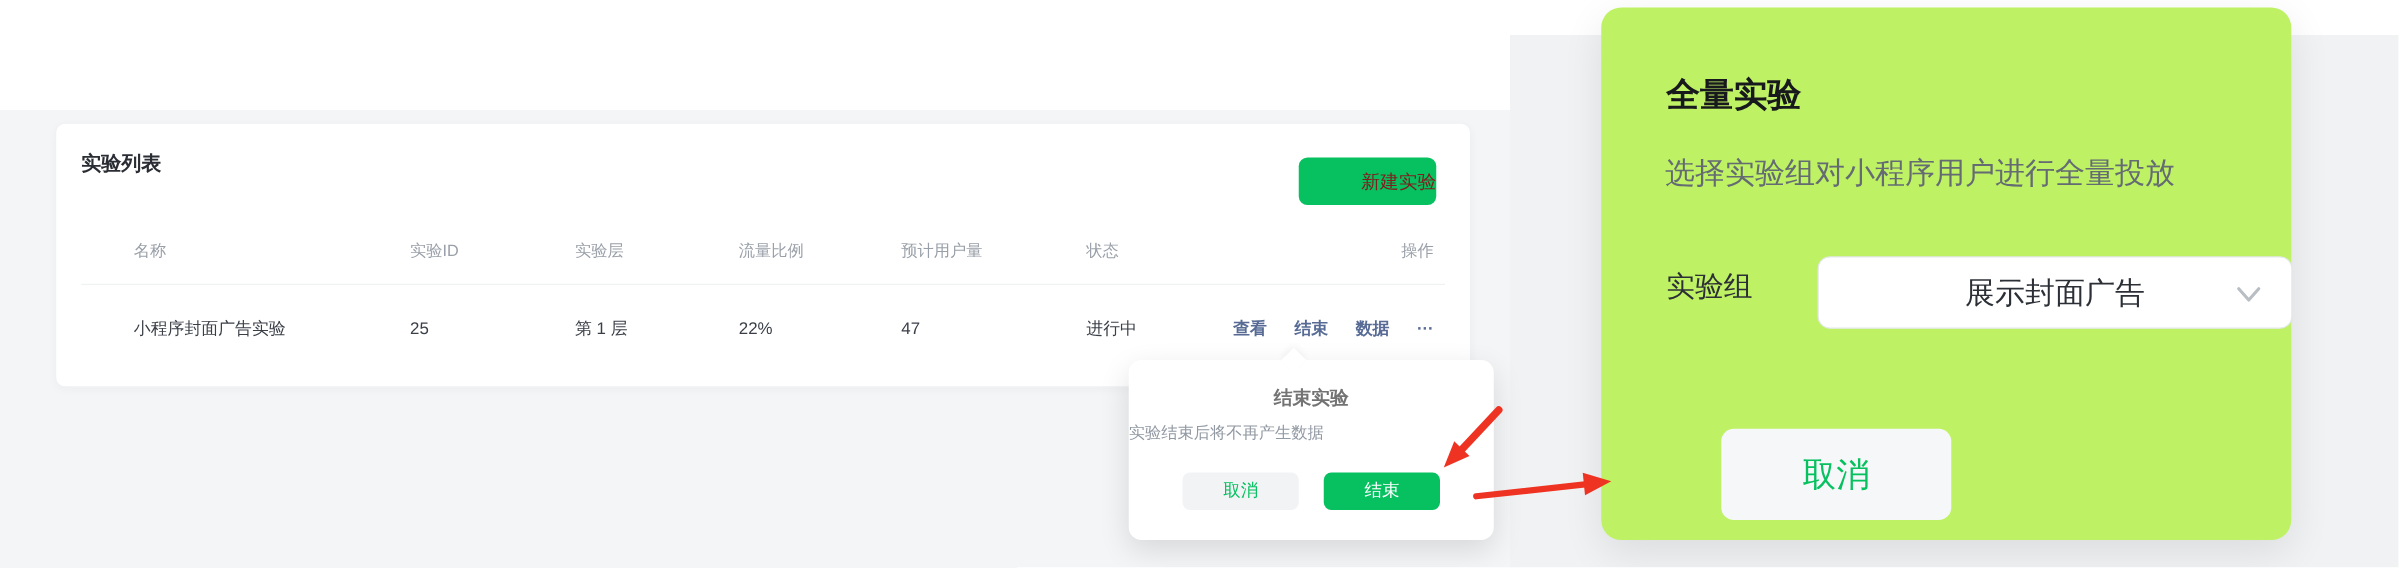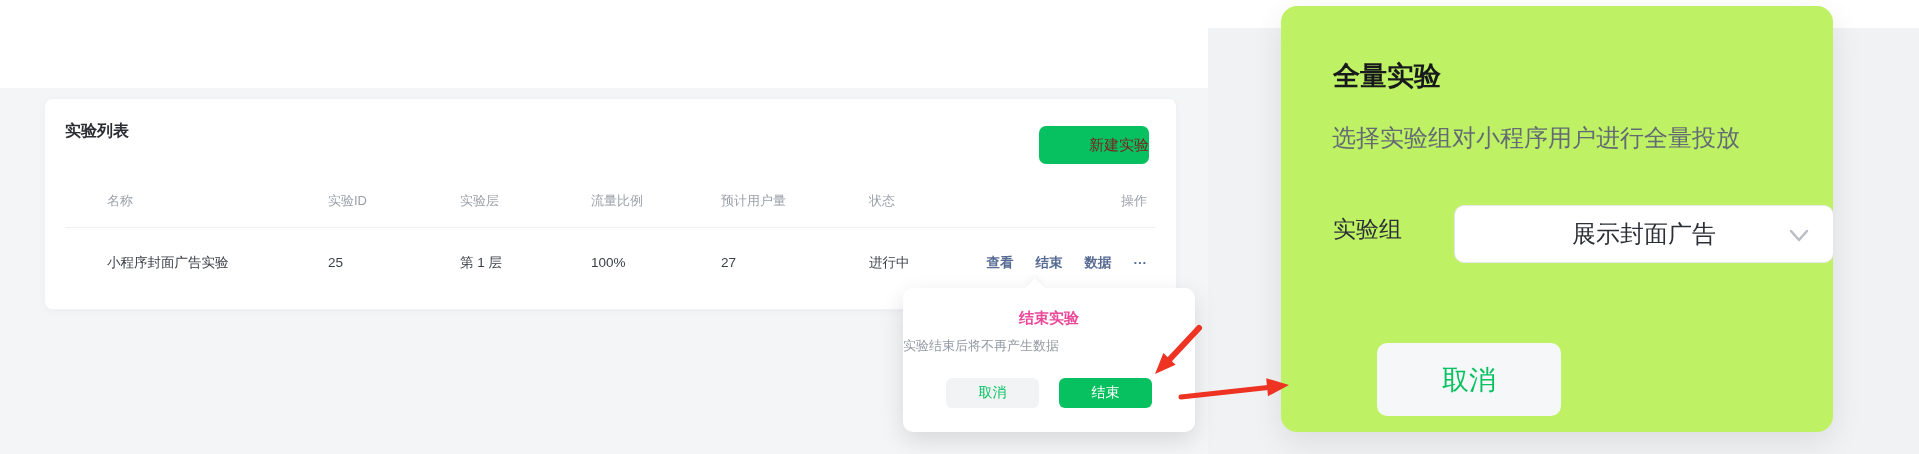--- a/index.html
+++ b/index.html
@@ -30,21 +30,21 @@
   .divider{position:absolute;left:20px;right:20px;top:128px;height:1px;background:#f0f1f3;}
   .trow{top:154px;color:#3a3f47;font-size:13.5px;}
   .actions{justify-self:end;display:flex;gap:22px;font-weight:bold;}
   .actions a{color:var(--link);text-decoration:none;cursor:pointer;font-size:13.5px;}
 
   
   .popover{position:absolute;left:903px;top:288px;width:292px;height:144px;background:#fff;border-radius:10px;
            box-shadow:0 8px 24px rgba(0,0,0,.12);z-index:6;}
   .popover-caret{position:absolute;left:125px;top:-7px;width:14px;height:14px;background:#fff;transform:rotate(45deg);
                  box-shadow:-2px -2px 5px rgba(0,0,0,.04);}
-  .pop-title{margin-top:21px;text-align:center;font-size:15px;font-weight:bold;color:#ec4899;position:relative;}
+  .pop-title{margin-top:21px;text-align:center;font-size:15px;font-weight:bold;color:#737373;position:relative;}
   .pop-msg{margin-top:9px;font-size:13px;color:#9299a3;}
   .pop-btns{position:absolute;left:0;right:0;bottom:24px;display:flex;justify-content:center;gap:20px;}
   .pop-btns button{width:93px;height:30px;border:none;border-radius:6px;font-size:14px;cursor:pointer;font-family:inherit;}
   .btn-ghost{background:#f2f3f5;color:var(--green);}
   .btn-solid{background:var(--green);color:#fff;}
 
   
   .modal{position:absolute;left:1281px;top:6px;width:552px;height:426px;background:#bef264;border-radius:16px;
          box-shadow:0 10px 32px rgba(0,0,0,.09);z-index:6;}
   .modal-title{position:absolute;left:52px;top:52px;font-size:27px;font-weight:bold;color:#17191c;}
@@ -82,22 +82,22 @@
       <span>状态</span>
       <span class="right">操作</span>
     </div>
 
     <div class="divider"></div>
 
     <div class="grid-row trow">
       <span>小程序封面广告实验</span>
       <span>25</span>
       <span>第 1 层</span>
-      <span>100%</span>
-      <span>27</span>
+      <span>22%</span>
+      <span>47</span>
       <span>进行中</span>
       <span class="actions">
         <a>查看</a>
         <a>结束</a>
         <a>数据</a>
         <a>···</a>
       </span>
     </div>
   </section>
 

